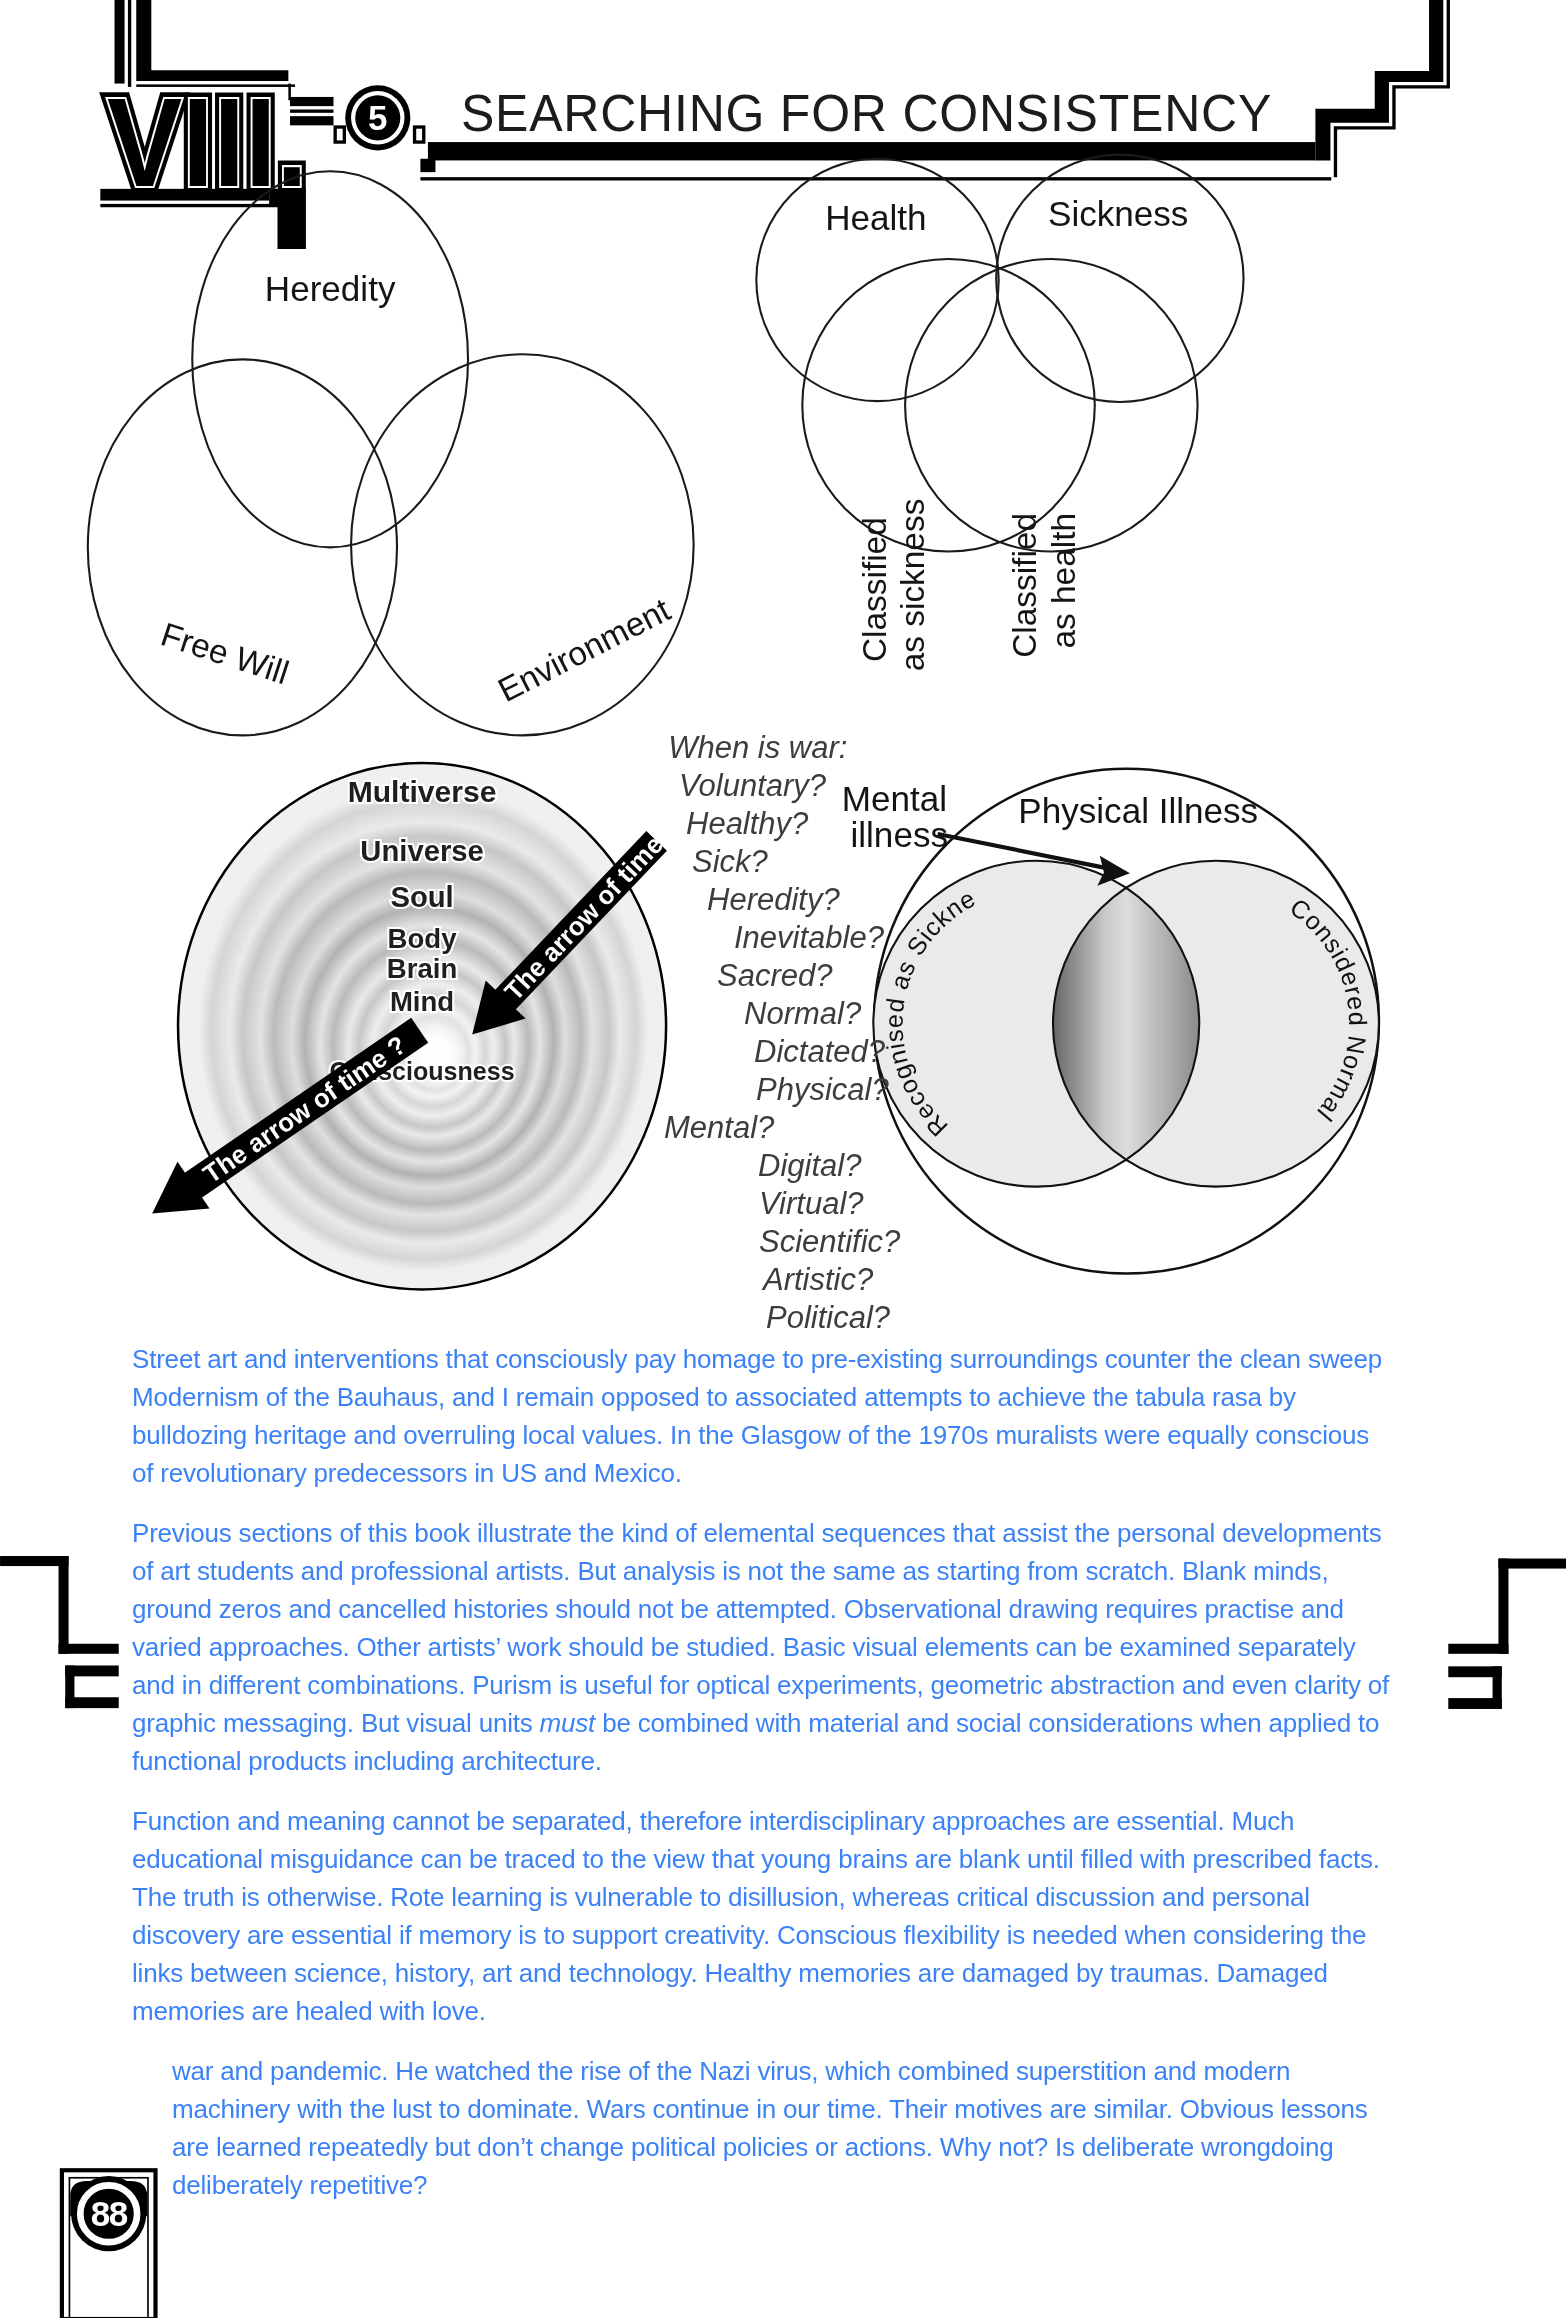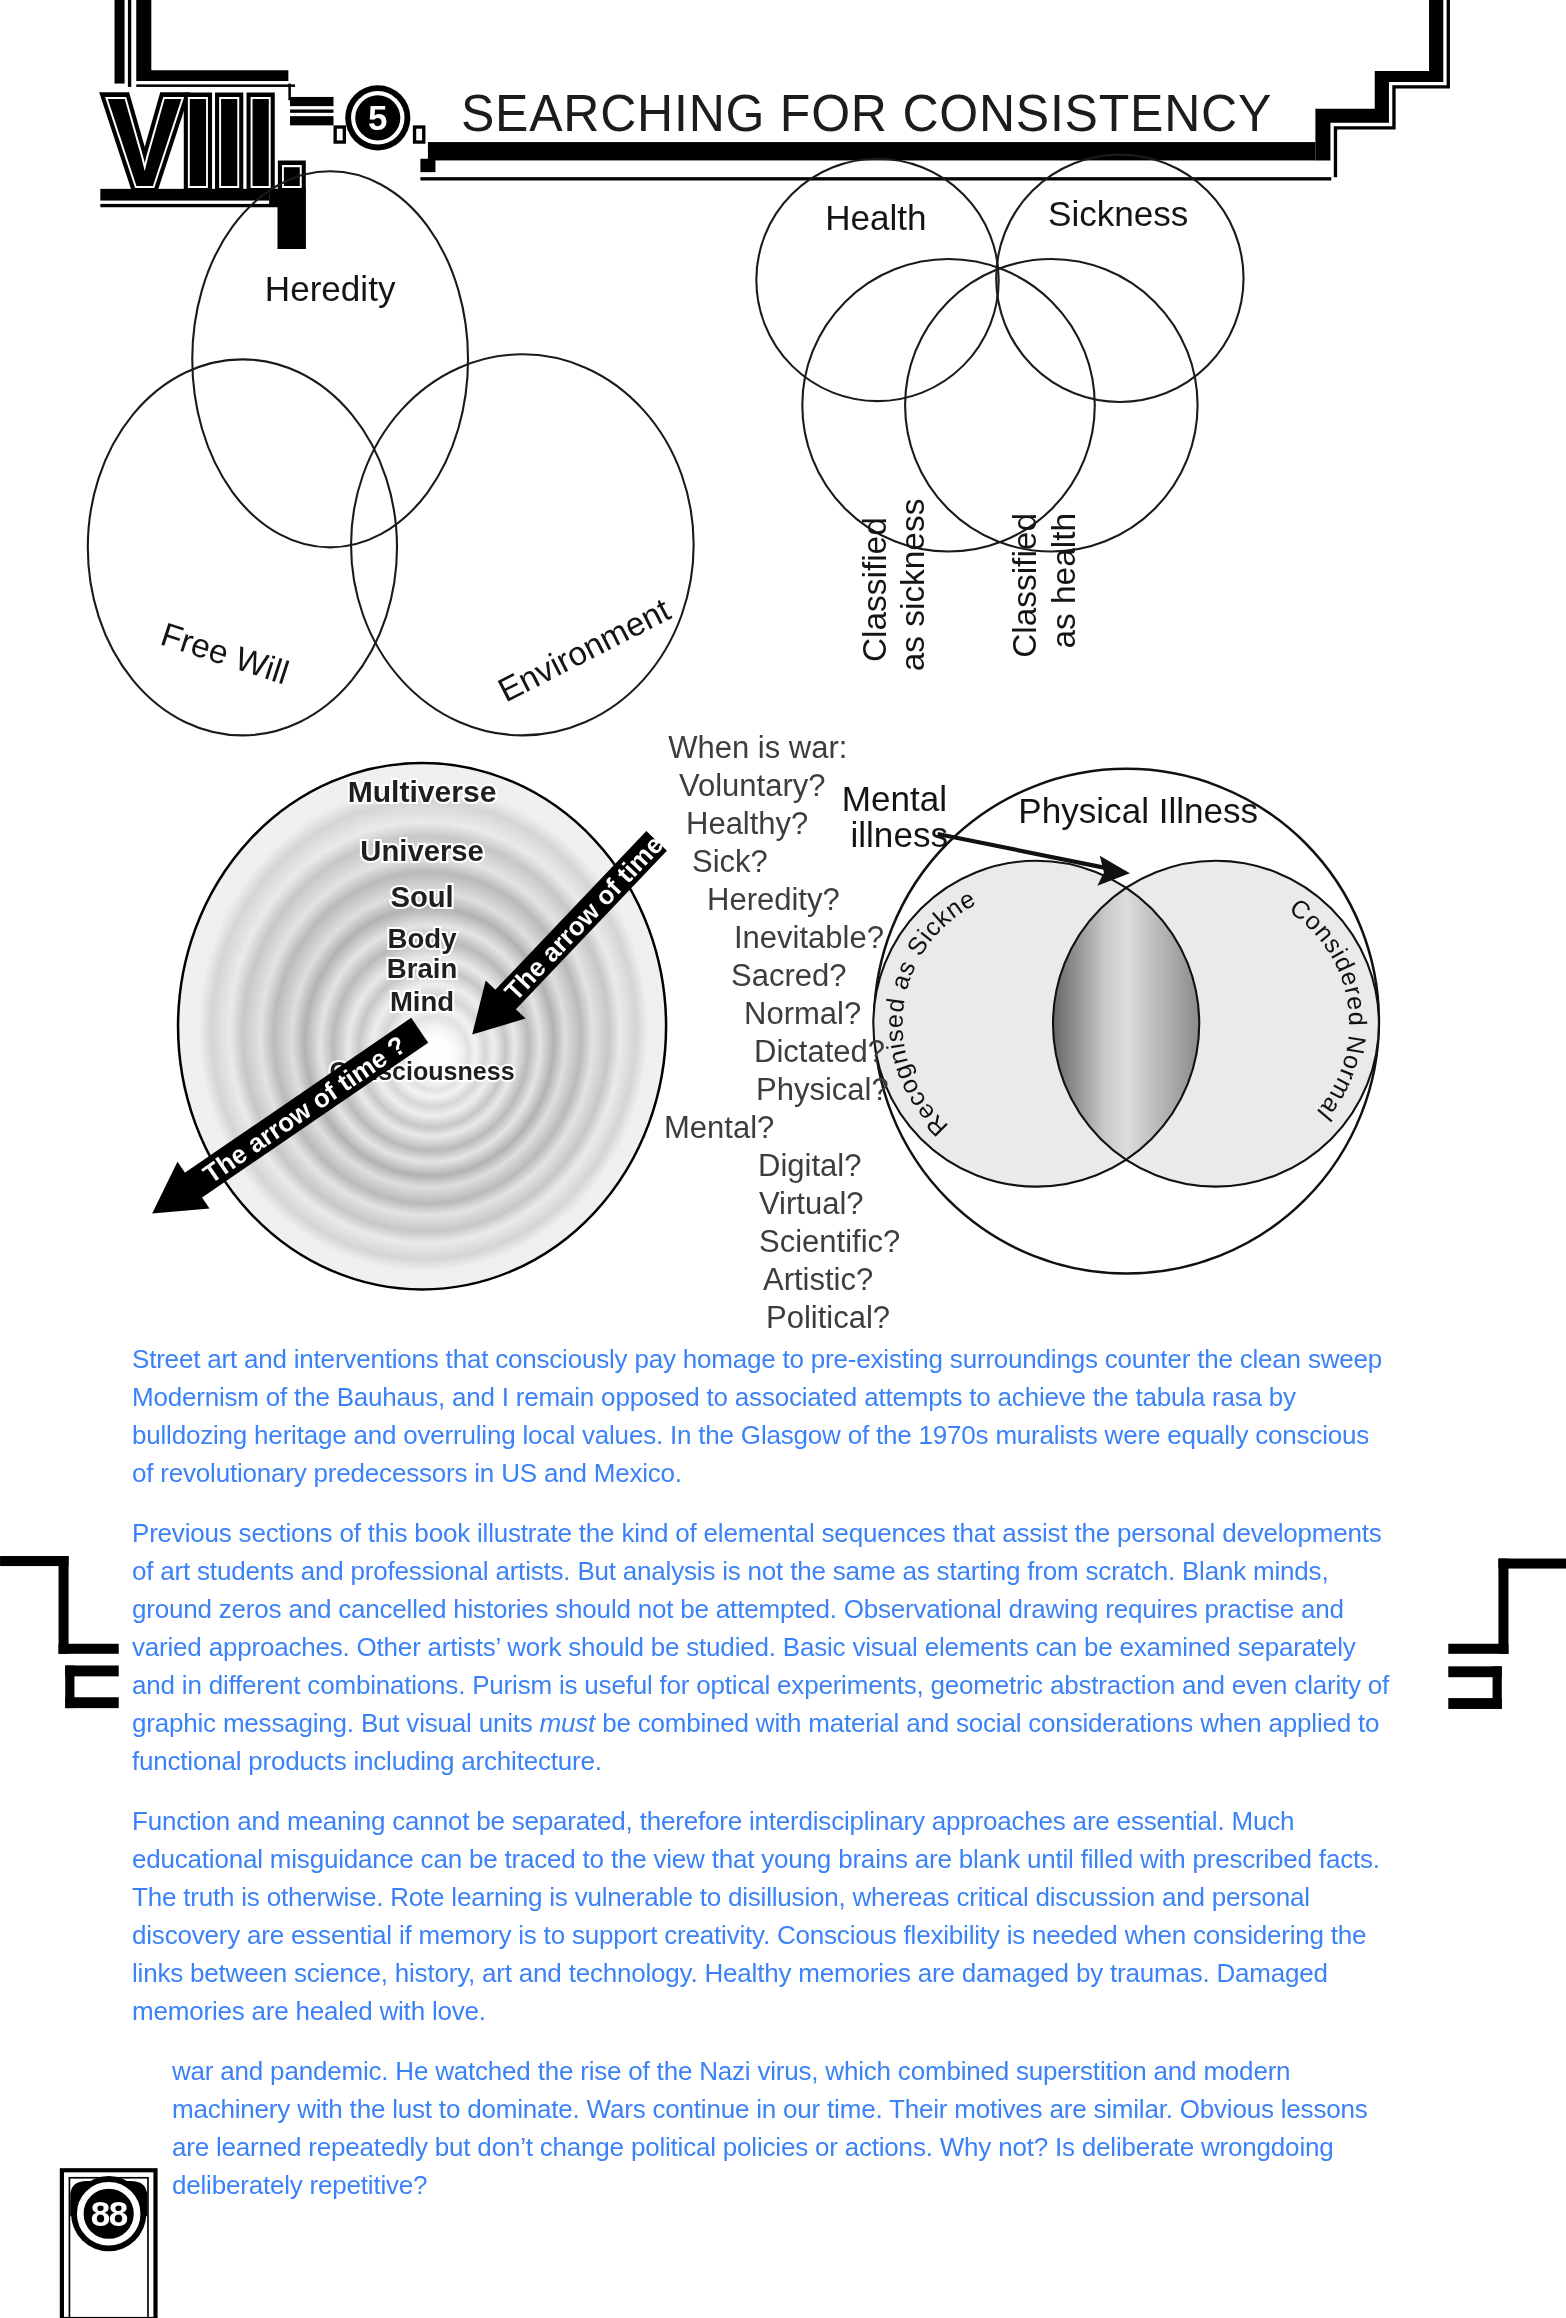--- a/index.html
+++ b/index.html
@@ -10,31 +10,31 @@
   .page svg.layer{position:absolute;left:0;top:0;}
   
   .title-text{
     position:absolute;left:461px;top:84px;
     font-size:51px;font-weight:300;letter-spacing:0.8px;color:#1c1c1c;
     transform:scaleX(0.98);transform-origin:left top;white-space:nowrap;
   }
   
   .war-list{
     position:absolute;left:664px;top:729px;
-    font-size:31px;font-weight:300;color:#3d3d3d;line-height:38px;
+    font-size:31px;font-weight:300;color:#3d3d3d;line-height:38px;font-style:italic;
   }
   .war-list .war-heading{margin-left:4.2px;}
   .war-list ul{list-style:none;margin:0;padding:0;}
   .war-list li{white-space:nowrap;}
   .war-list li:nth-of-type(1){margin-left:15px;}
   .war-list li:nth-of-type(2){margin-left:22px;}
   .war-list li:nth-of-type(3){margin-left:28px;}
   .war-list li:nth-of-type(4){margin-left:43px;}
   .war-list li:nth-of-type(5){margin-left:70px;}
-  .war-list li:nth-of-type(6){margin-left:67px;}
+  .war-list li:nth-of-type(6){margin-left:53px;}
   .war-list li:nth-of-type(7){margin-left:80px;}
   .war-list li:nth-of-type(8){margin-left:90px;}
   .war-list li:nth-of-type(9){margin-left:92px;}
   .war-list li:nth-of-type(10){}
   .war-list li:nth-of-type(11){margin-left:94px;}
   .war-list li:nth-of-type(12){margin-left:95px;}
   .war-list li:nth-of-type(13){margin-left:95px;}
   .war-list li:nth-of-type(14){margin-left:99px;}
   .war-list li:nth-of-type(15){margin-left:102px;}
   

